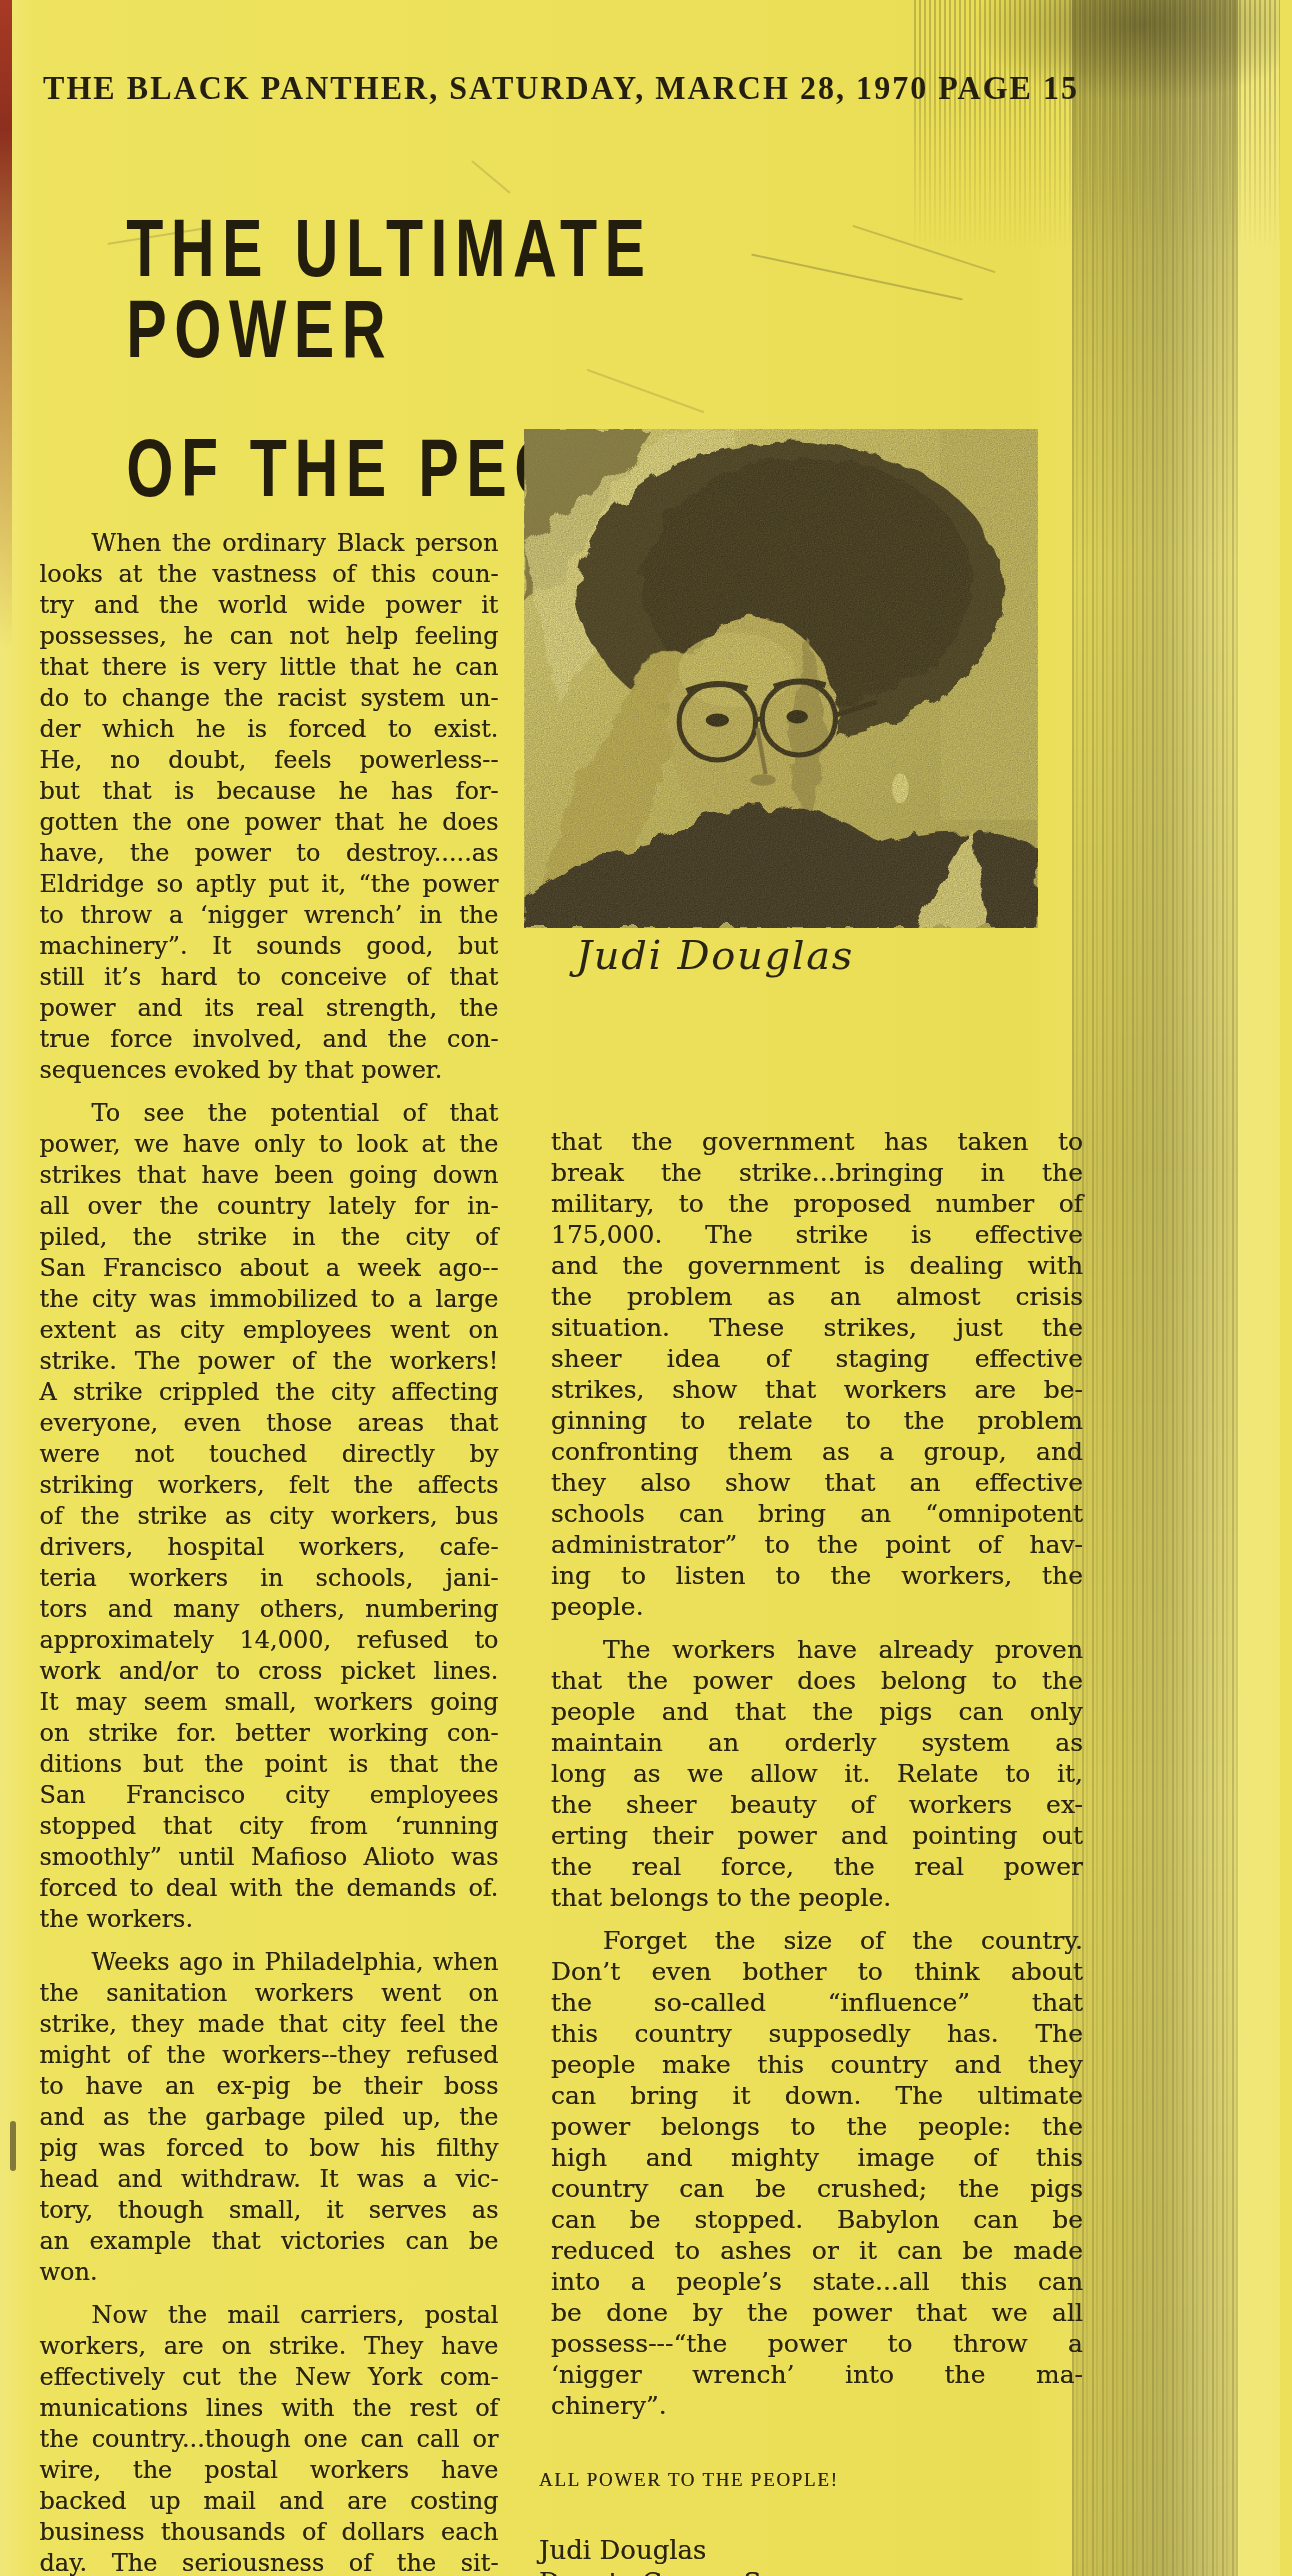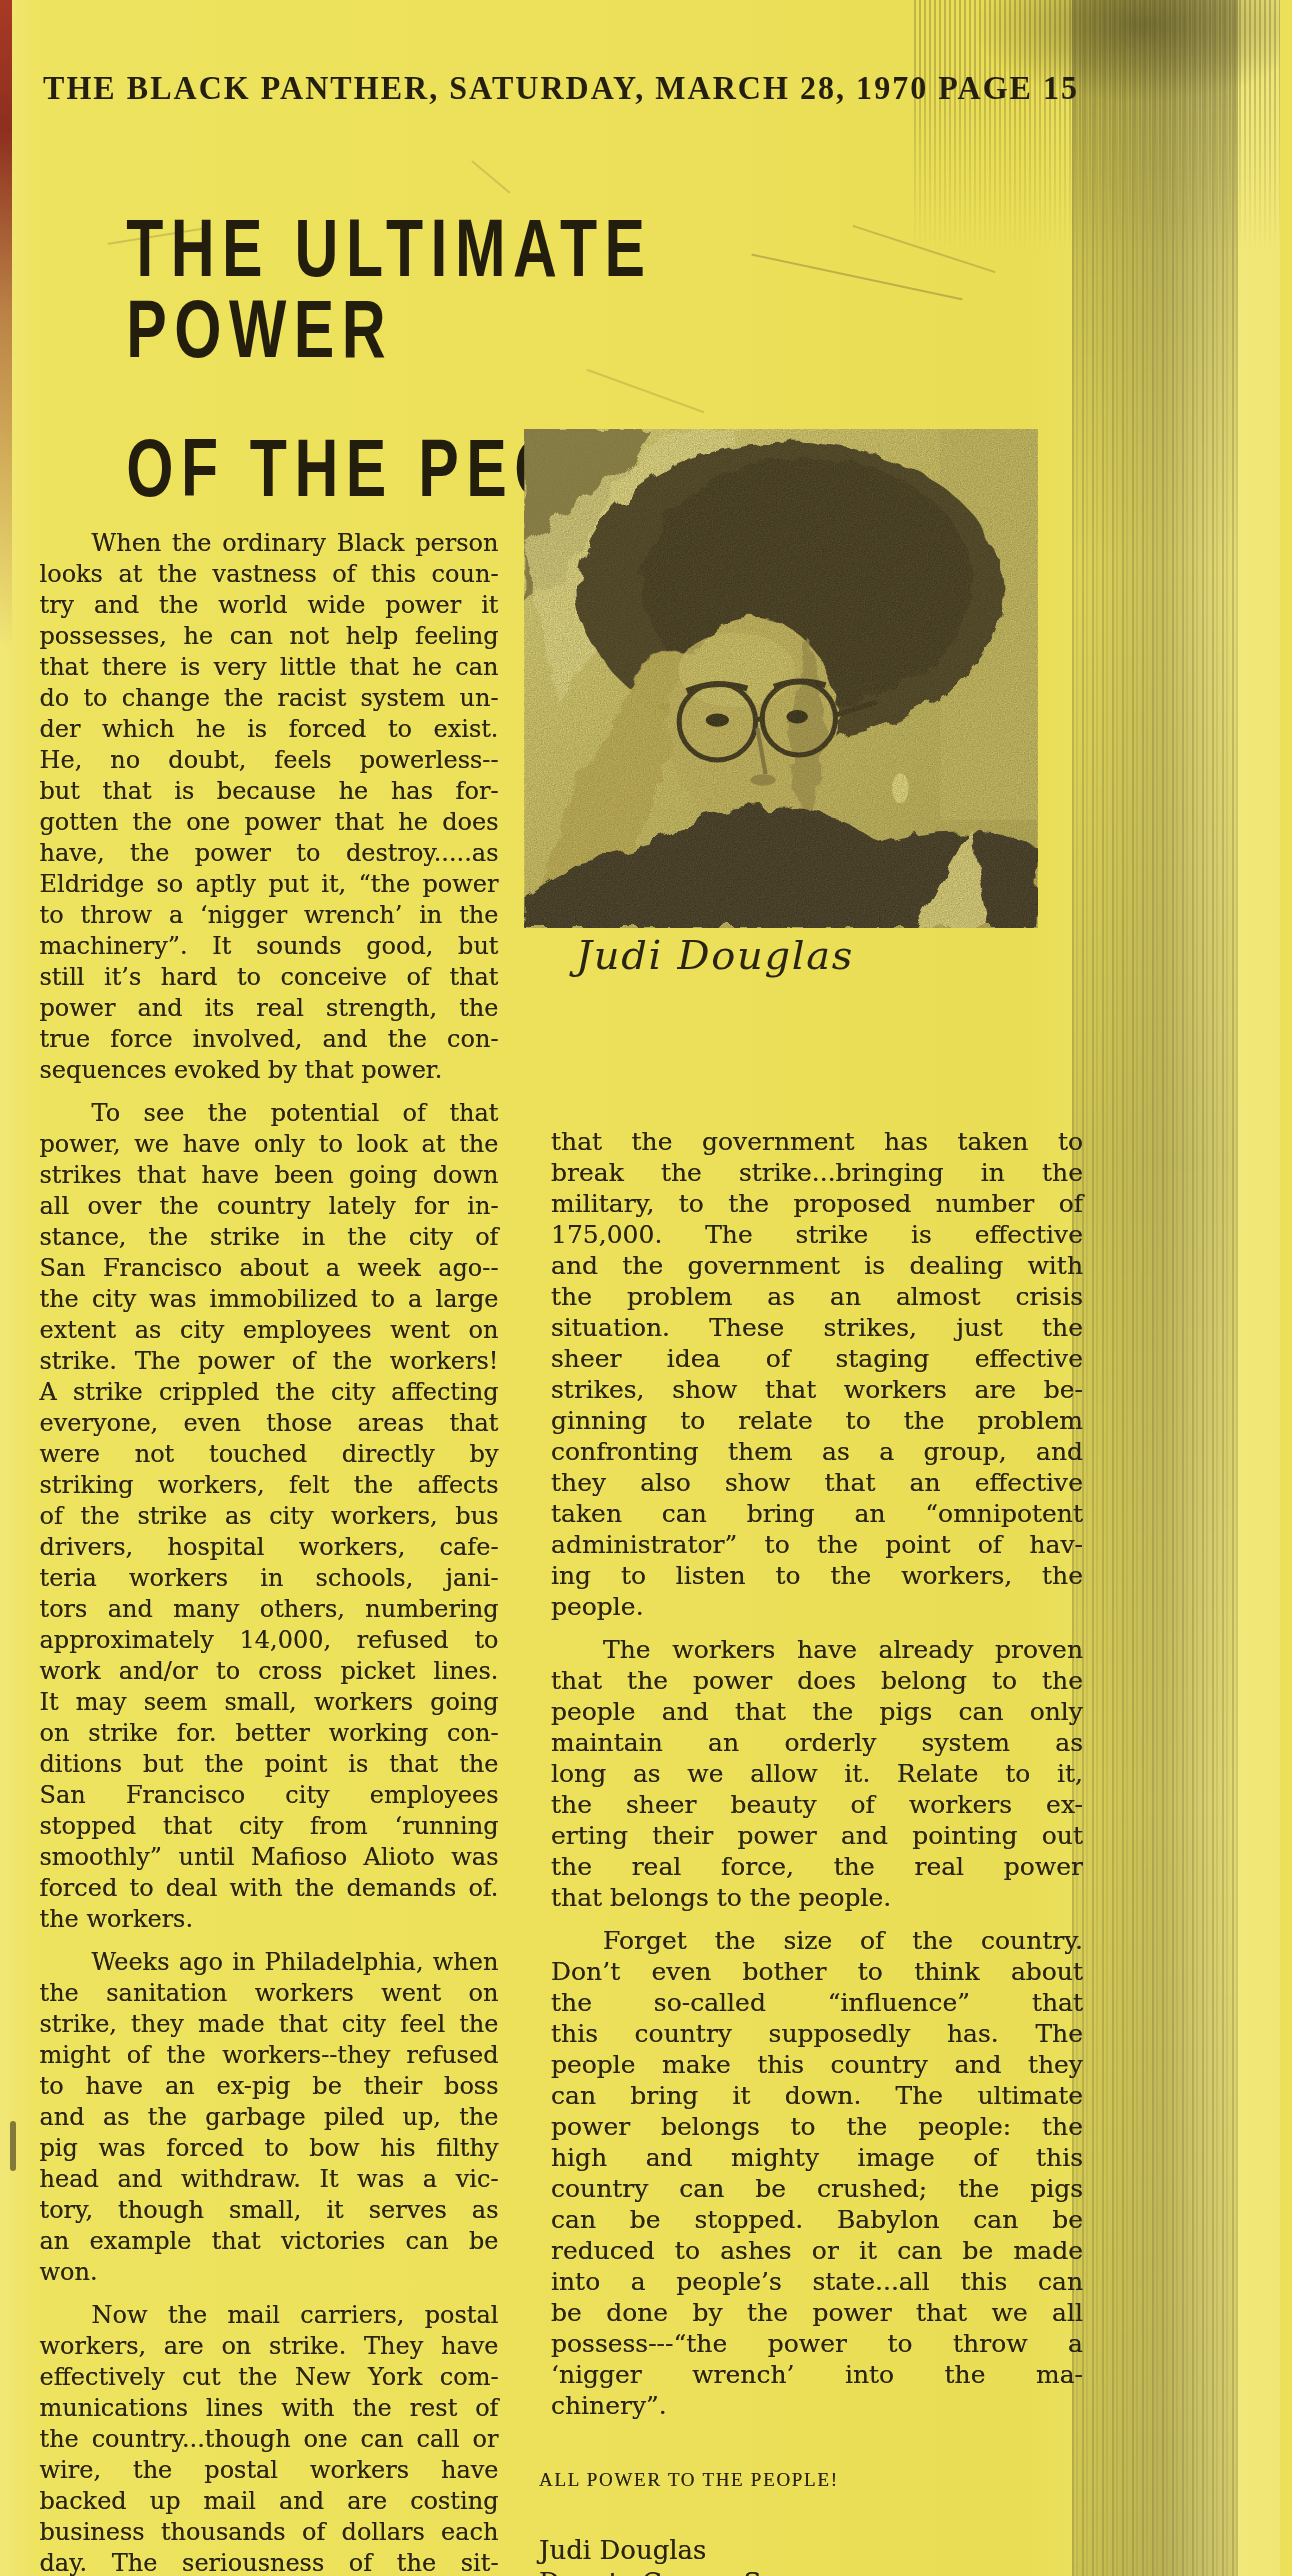--- a/index.html
+++ b/index.html
@@ -147,21 +147,21 @@
           <div class="tline">still it’s hard to conceive of that</div>
           <div class="tline">power and its real strength, the</div>
           <div class="tline">true force involved, and the con-</div>
           <div class="tline lastline">sequences evoked by that power.</div>
         </div>
         <div class="para">
           <div class="tline indent">To see the potential of that</div>
           <div class="tline">power, we have only to look at the</div>
           <div class="tline">strikes that have been going down</div>
           <div class="tline">all over the country lately for in-</div>
-          <div class="tline">stance, the strike in the city of</div>
+          <div class="tline">piled, the strike in the city of</div>
           <div class="tline">San Francisco about a week ago--</div>
           <div class="tline">the city was immobilized to a large</div>
           <div class="tline">extent as city employees went on</div>
           <div class="tline">strike. The power of the workers!</div>
           <div class="tline">A strike crippled the city affecting</div>
           <div class="tline">everyone, even those areas that</div>
           <div class="tline">were not touched directly by</div>
           <div class="tline">striking workers, felt the affects</div>
           <div class="tline">of the strike as city workers, bus</div>
           <div class="tline">drivers, hospital workers, cafe-</div>
@@ -214,21 +214,21 @@
           <div class="tline">military, to the proposed number of</div>
           <div class="tline">175,000. The strike is effective</div>
           <div class="tline">and the government is dealing with</div>
           <div class="tline">the problem as an almost crisis</div>
           <div class="tline">situation. These strikes, just the</div>
           <div class="tline">sheer idea of staging effective</div>
           <div class="tline">strikes, show that workers are be-</div>
           <div class="tline">ginning to relate to the problem</div>
           <div class="tline">confronting them as a group, and</div>
           <div class="tline">they also show that an effective</div>
-          <div class="tline">taken can bring an “omnipotent</div>
+          <div class="tline">schools can bring an “omnipotent</div>
           <div class="tline">administrator” to the point of hav-</div>
           <div class="tline">ing to listen to the workers, the</div>
           <div class="tline lastline">people.</div>
         </div>
         <div class="para">
           <div class="tline indent">The workers have already proven</div>
           <div class="tline">that the power does belong to the</div>
           <div class="tline">people and that the pigs can only</div>
           <div class="tline">maintain an orderly system as</div>
           <div class="tline">long as we allow it. Relate to it,</div>

